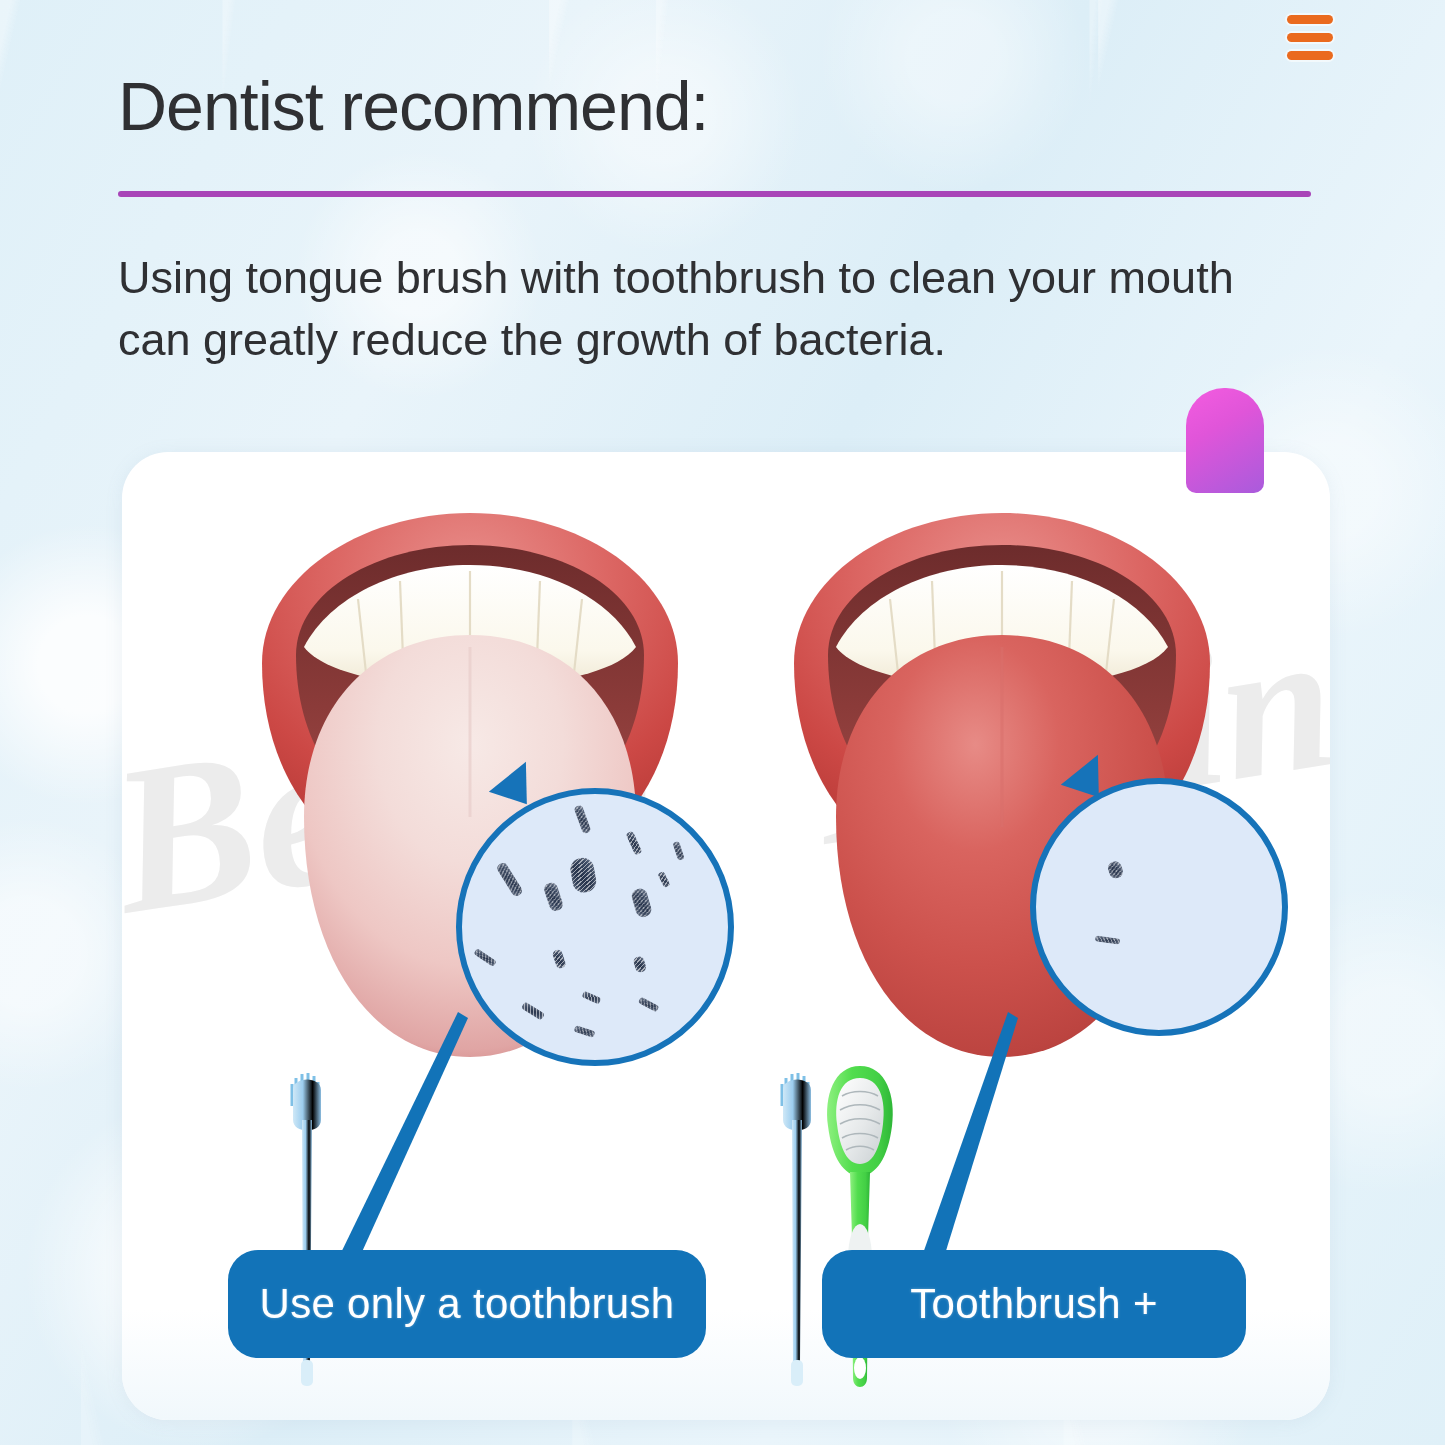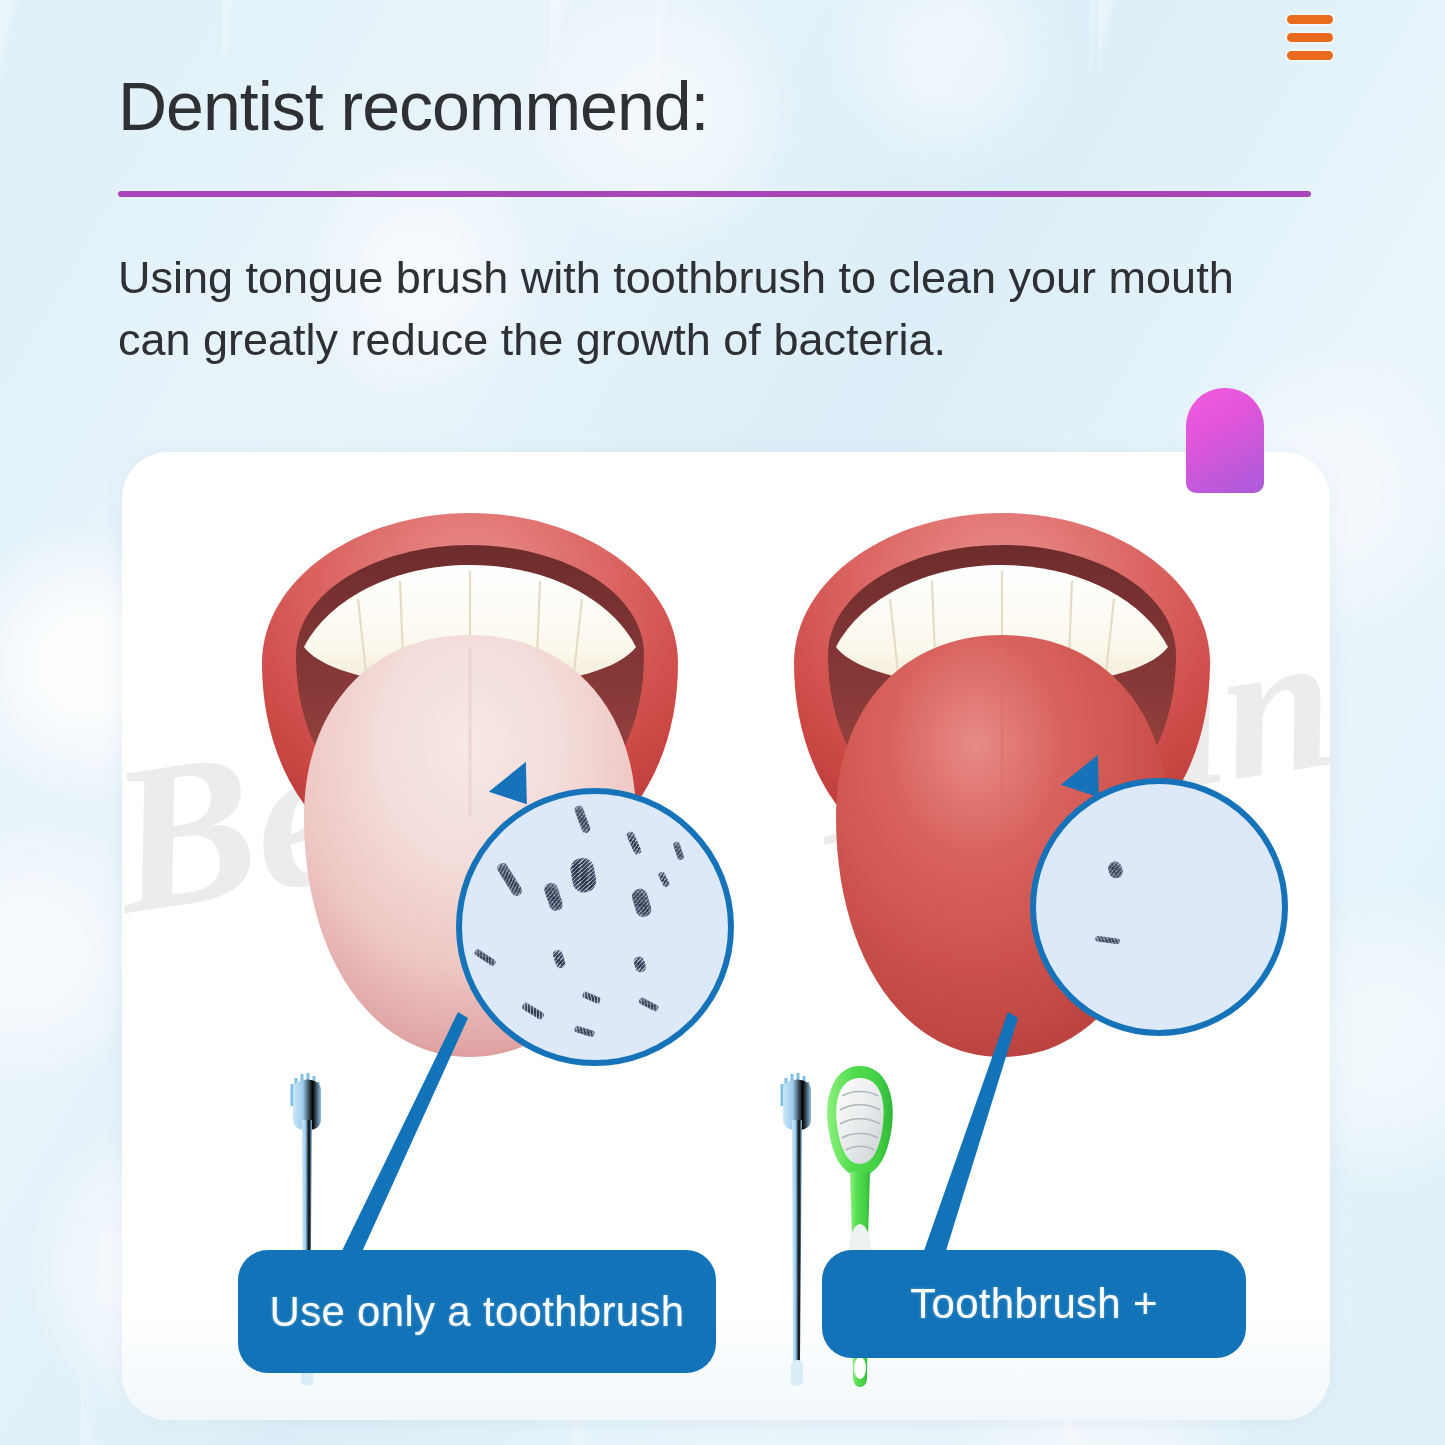--- a/index.html
+++ b/index.html
@@ -133,21 +133,21 @@
 
   
   .pill{
     position:absolute; z-index:30;
     background:#1273b8; border-radius:30px;
     color:#fff; display:flex; align-items:center; justify-content:center;
     text-align:center; line-height:1.18;
     font-size:42px; letter-spacing:.3px;
     text-shadow:0 0 3px rgba(255,255,255,.35);
   }
-  #pill-left { left:228px; top:1250px; width:478px; height:123px;margin-left:10px; }
+  #pill-left { left:228px; top:1250px; width:478px; height:108px; }
   #pill-right{ left:822px; top:1250px; width:424px; height:108px;align-items:center; }
 </style>
 </head>
 <body>
 
 <div id="bg"></div>
 
 <div id="hamburger">
   <span></span>
   <span></span>

